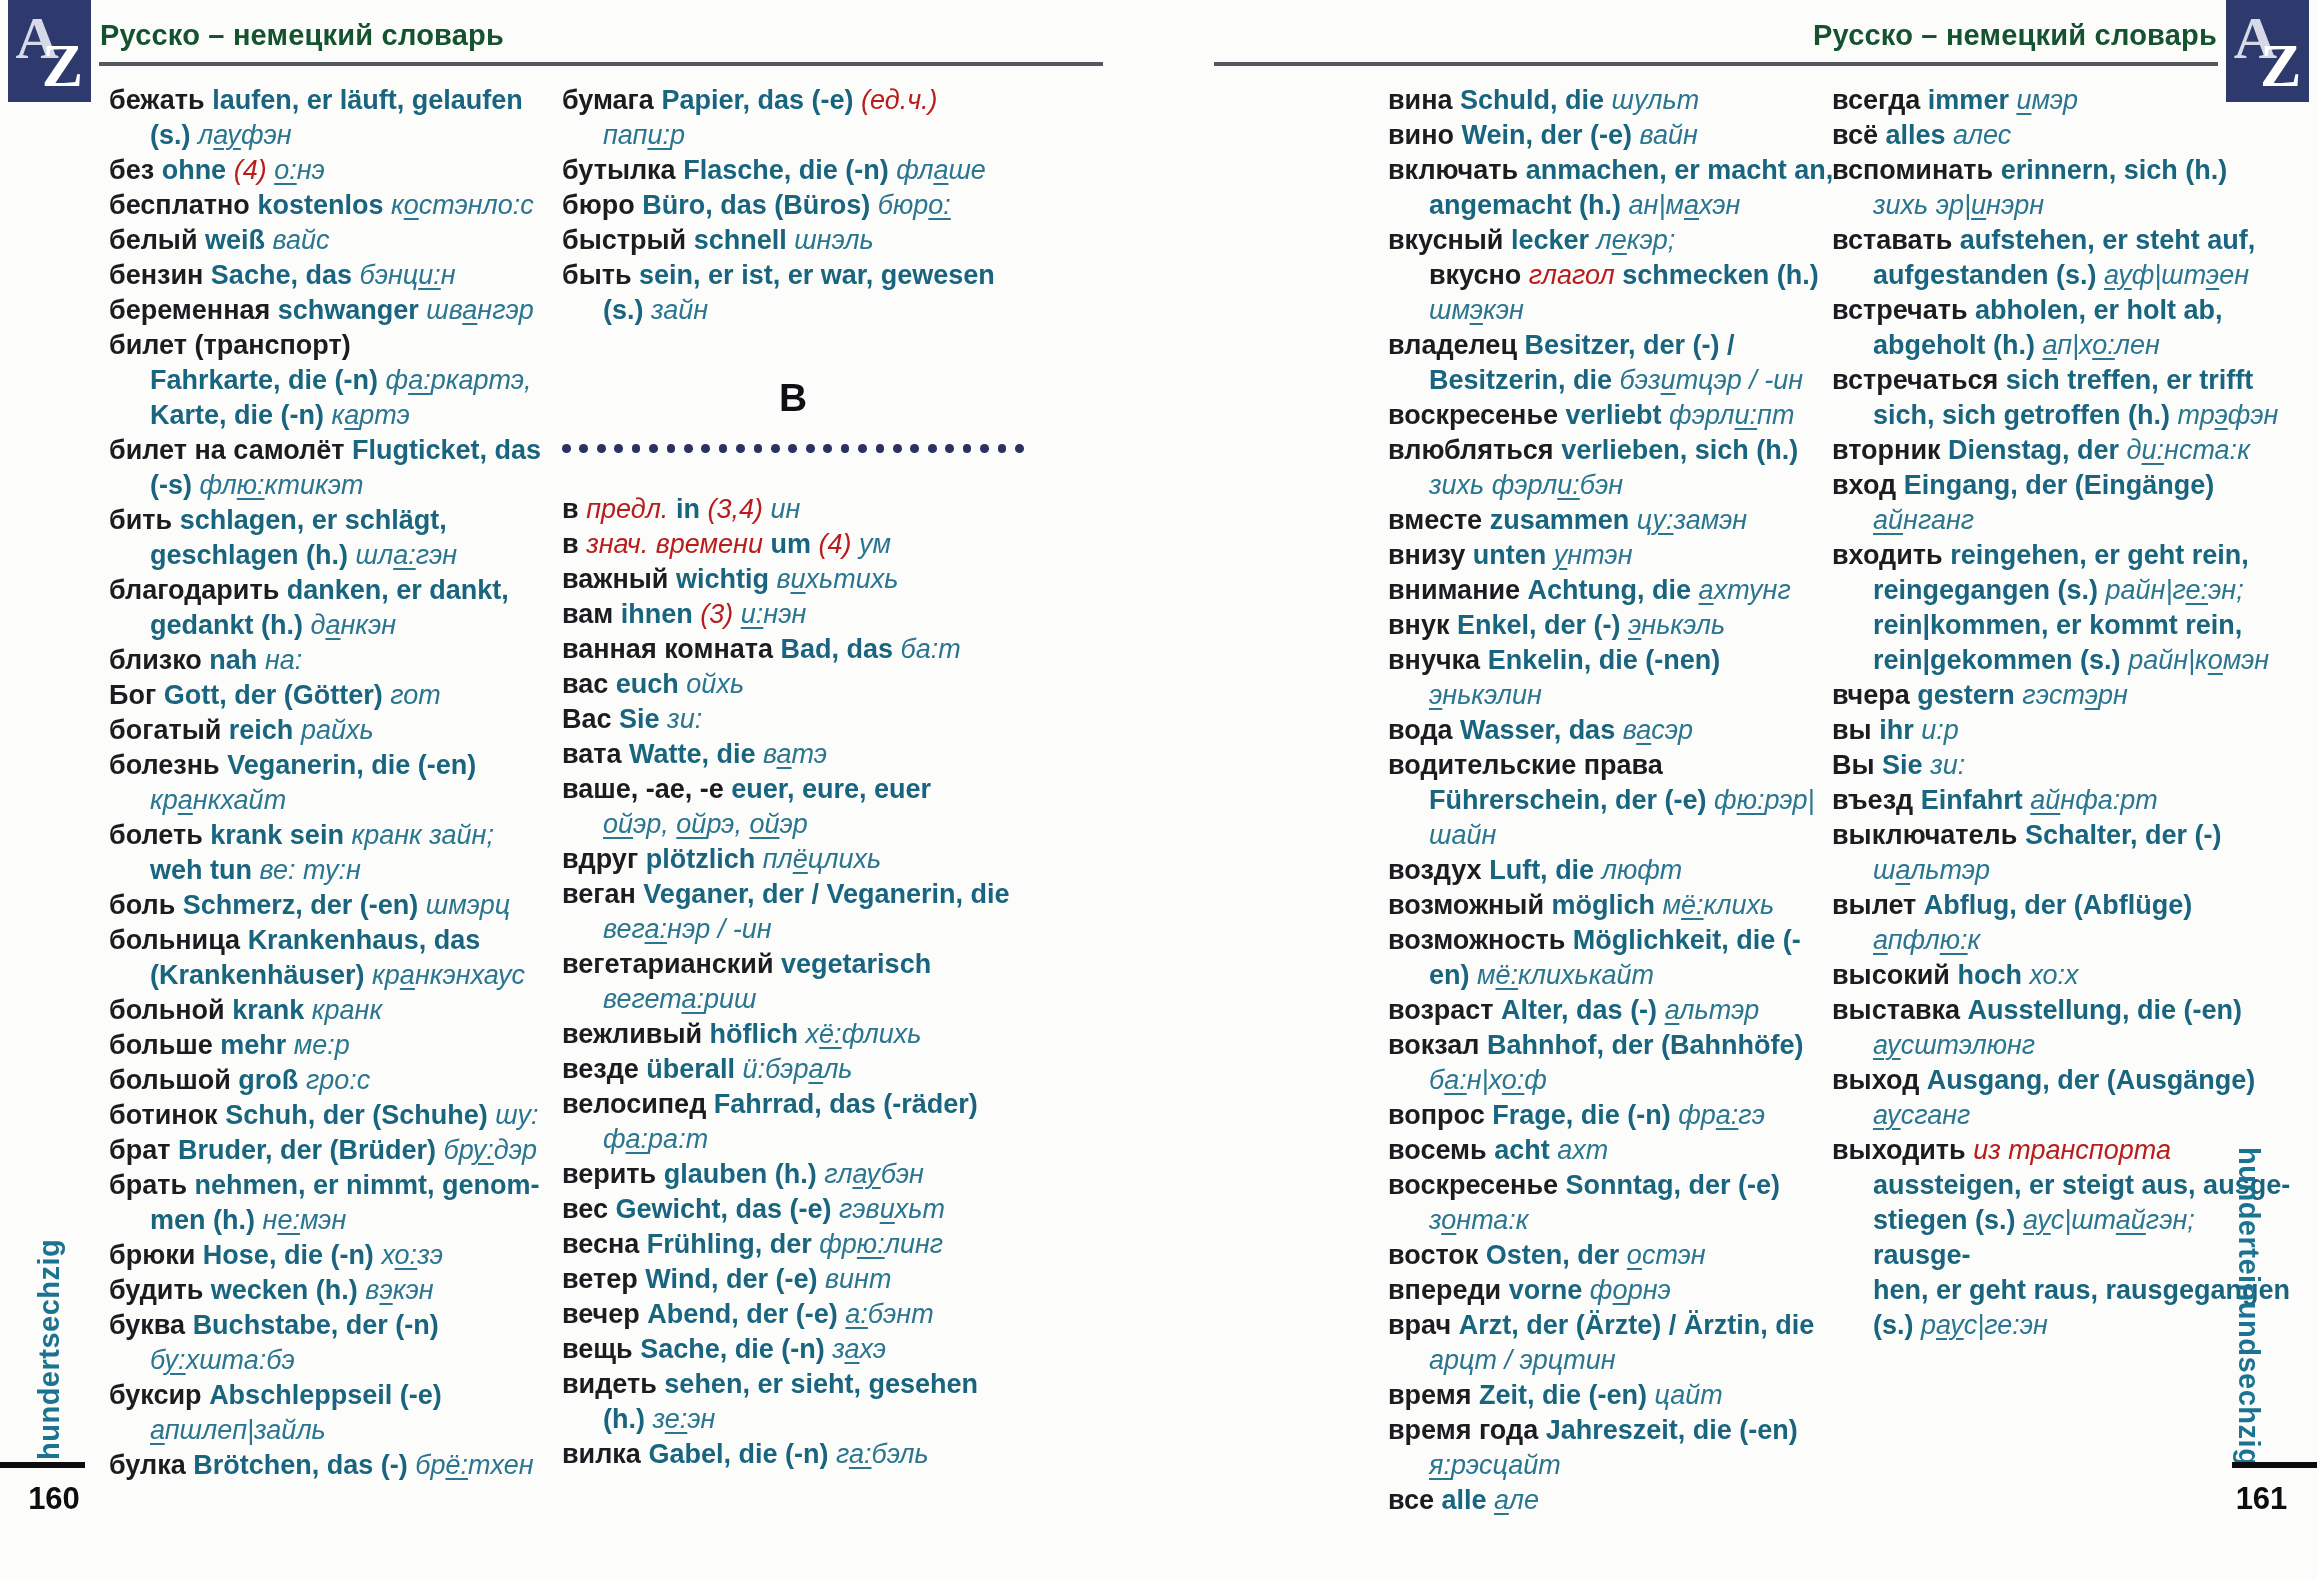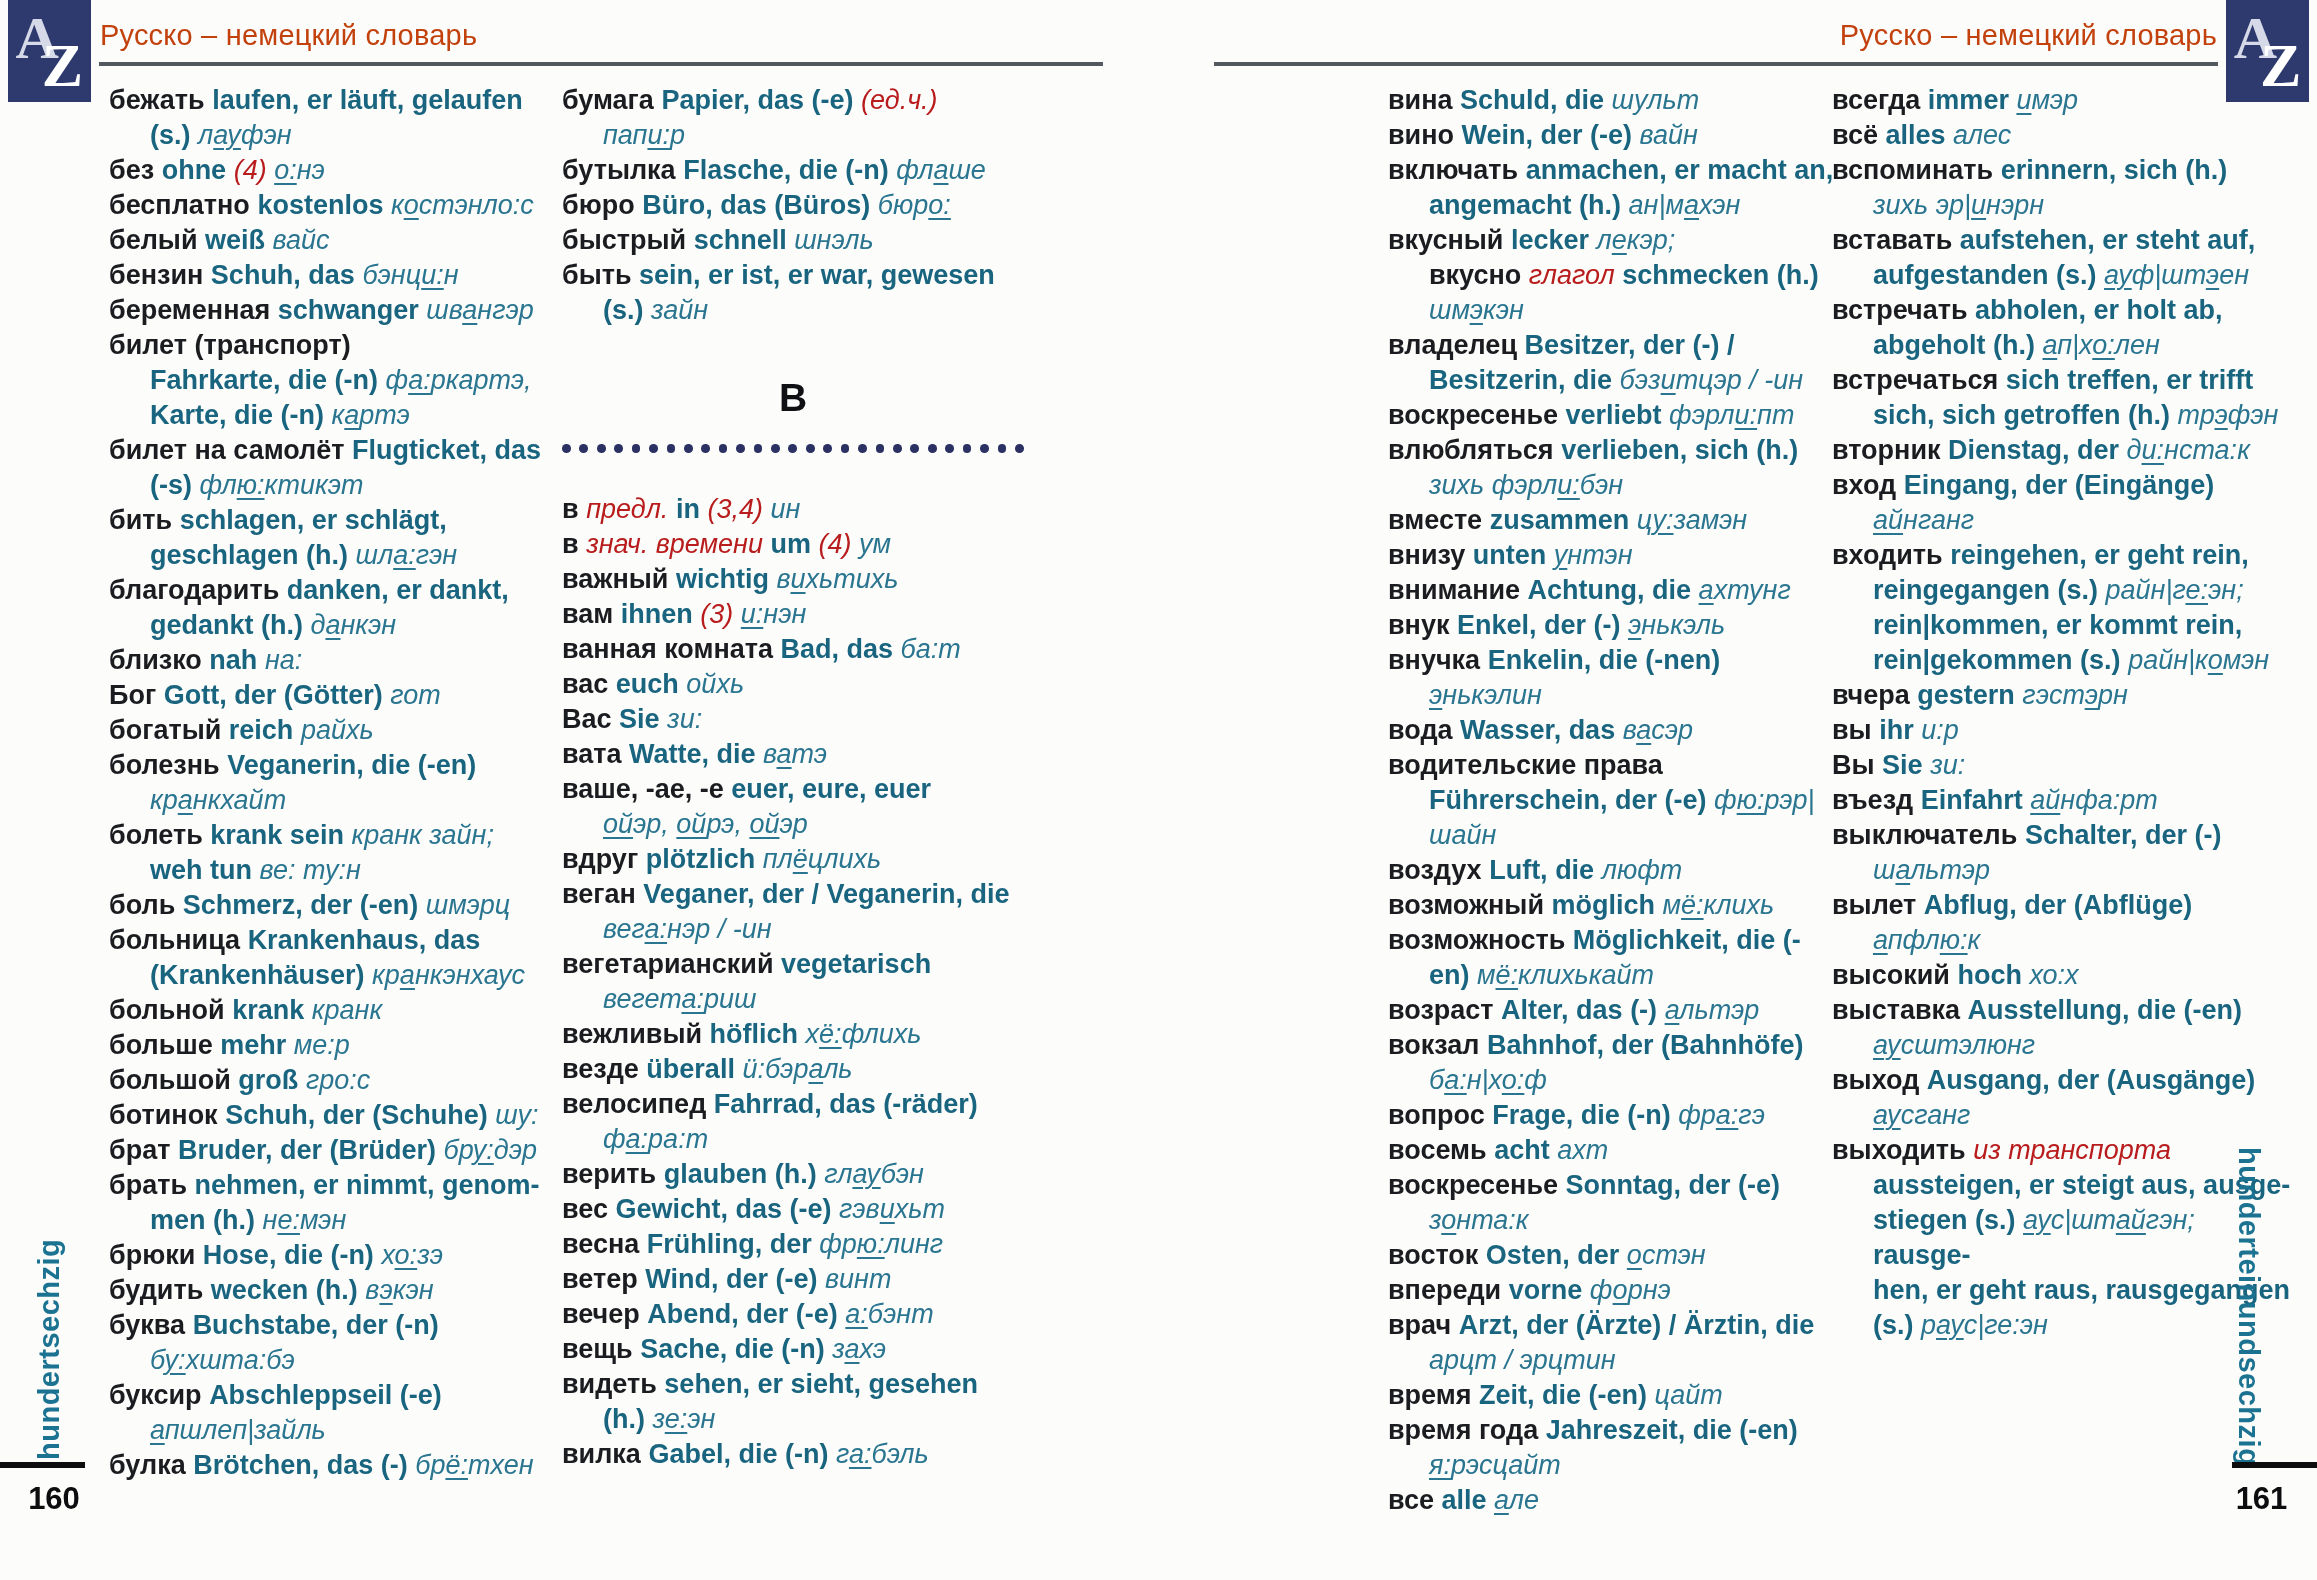--- a/index.html
+++ b/index.html
@@ -20,21 +20,21 @@
     font-family:"Liberation Serif","DejaVu Serif",serif;
     font-weight:bold;font-size:60px;color:#d6d9e8;line-height:1;
   }
   .logo .glyph-z{
     position:absolute;right:7.7px;bottom:5.8px;
     font-family:"Liberation Serif","DejaVu Serif",serif;
     font-weight:bold;font-size:62px;color:#ffffff;line-height:1;
   }
   .page-title{
     position:absolute;top:19.3px;
-    font-size:29px;font-weight:normal;color:#c2410c;letter-spacing:0.2px;
+    font-size:29px;font-weight:bold;color:#14532d;letter-spacing:0.2px;
   }
   .page-title.left{left:100px;}
   .page-title.right{right:100px;text-align:right;}
   .header-rule{
     position:absolute;top:62px;height:3.9px;background:#54585f;
   }
   .header-rule.left{left:99px;width:1004px;}
   .header-rule.right{left:1214px;width:1004px;}
 
   .col{position:absolute;top:83px;font-size:27px;line-height:35px;margin-left:12px;}
@@ -98,21 +98,21 @@
 <div class="logo logo-right">
   <span class="glyph-a">A</span>
   <span class="glyph-z">Z</span>
 </div>
 
 <div class="col col-1">
     <div class="entry"><span class="seg-ru">бежать</span> <span class="seg-de">laufen, er läuft, gelaufen (s.)</span> <span class="seg-tr">л<u>ау</u>фэн</span></div>
     <div class="entry"><span class="seg-ru">без</span> <span class="seg-de">ohne</span> <span class="seg-note">(4)</span> <span class="seg-tr"><u>о:</u>нэ</span></div>
     <div class="entry"><span class="seg-ru">бесплатно</span> <span class="seg-de">kostenlos</span> <span class="seg-tr">к<u>о</u>стэнло:с</span></div>
     <div class="entry"><span class="seg-ru">белый</span> <span class="seg-de">weiß</span> <span class="seg-tr">вайс</span></div>
-    <div class="entry"><span class="seg-ru">бензин</span> <span class="seg-de">Schuh, das</span> <span class="seg-tr">бэнц<u>и:</u>н</span></div>
+    <div class="entry"><span class="seg-ru">бензин</span> <span class="seg-de">Sache, das</span> <span class="seg-tr">бэнц<u>и:</u>н</span></div>
     <div class="entry"><span class="seg-ru">беременная</span> <span class="seg-de">schwanger</span> <span class="seg-tr">шв<u>а</u>нгэр</span></div>
     <div class="entry"><span class="seg-ru">билет (транспорт)</span><br><span class="seg-de">Fahrkarte, die (-n)</span> <span class="seg-tr">ф<u>а:</u>ркартэ,</span><br><span class="seg-de">Karte, die (-n)</span> <span class="seg-tr">к<u>а</u>ртэ</span></div>
     <div class="entry"><span class="seg-ru">билет на самолёт</span> <span class="seg-de">Flugticket, das (-s)</span> <span class="seg-tr">фл<u>ю:</u>ктикэт</span></div>
     <div class="entry"><span class="seg-ru">бить</span> <span class="seg-de">schlagen, er schlägt, geschlagen (h.)</span> <span class="seg-tr">шл<u>а:</u>гэн</span></div>
     <div class="entry"><span class="seg-ru">благодарить</span> <span class="seg-de">danken, er dankt, gedankt (h.)</span> <span class="seg-tr">д<u>а</u>нкэн</span></div>
     <div class="entry"><span class="seg-ru">близко</span> <span class="seg-de">nah</span> <span class="seg-tr">на:</span></div>
     <div class="entry"><span class="seg-ru">Бог</span> <span class="seg-de">Gott, der (Götter)</span> <span class="seg-tr">гот</span></div>
     <div class="entry"><span class="seg-ru">богатый</span> <span class="seg-de">reich</span> <span class="seg-tr">райхь</span></div>
     <div class="entry"><span class="seg-ru">болезнь</span> <span class="seg-de">Veganerin, die (-en)</span><br><span class="seg-tr">кр<u>а</u>нкхайт</span></div>
     <div class="entry"><span class="seg-ru">болеть</span> <span class="seg-de">krank sein</span> <span class="seg-tr">кранк зайн;</span><br><span class="seg-de">weh tun</span> <span class="seg-tr">ве: ту:н</span></div>

